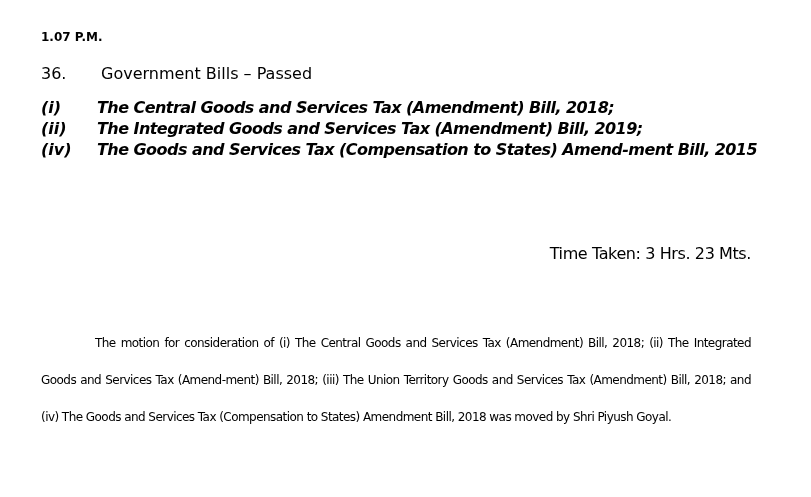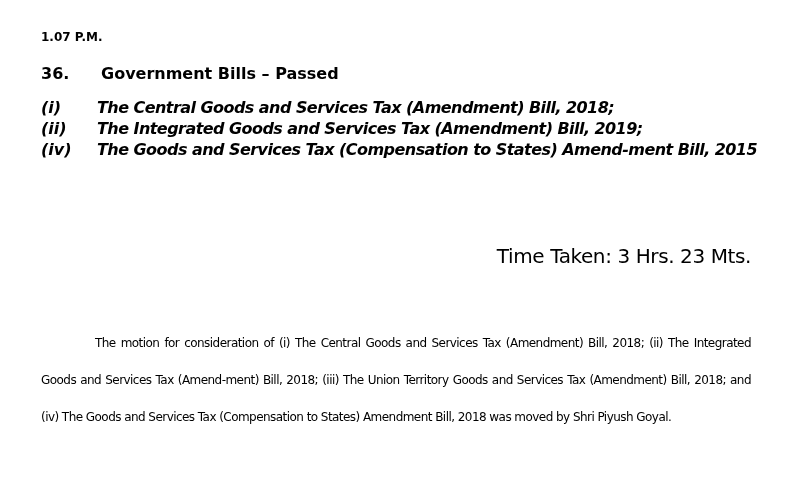--- a/index.html
+++ b/index.html
@@ -6,33 +6,33 @@
   body {
     width: 811px; height: 497px; overflow: hidden; position: relative;
     font-family: "DejaVu Sans", sans-serif; color: #000;
   }
   .time {
     position: absolute; left: 41px; top: 30px;
     font-weight: bold; font-size: 12px; letter-spacing: 0px;
   }
   .heading {
     position: absolute; left: 41px; top: 64px;
-    font-weight: bold; font-size: 16px;
+    font-weight: normal; font-size: 16px;
   }
   .heading .num { display: inline-block; width: 60px; }
   .bills {
     position: absolute; left: 41px; top: 97px; width: 720px;
     font-weight: bold; font-style: italic; font-size: 16px; line-height: 21px;
   }
   .bill { display: flex; }
   .bill .roman { width: 56px; flex: 0 0 56px; }
   .bill .title { flex: 1; letter-spacing: -0.55px; }
   .time-taken {
     position: absolute; right: 60px; top: 244px;
-    font-size: 20px; letter-spacing: -0.4px;
+    font-size: 16px; letter-spacing: -0.4px;
   }
   .para {
     position: absolute; left: 41px; top: 313px; width: 710px;
     font-size: 12px; line-height: 37px; text-align: justify;
     text-indent: 54px; letter-spacing: -0.55px;
   }
 </style>
 </head>
 <body>
 

